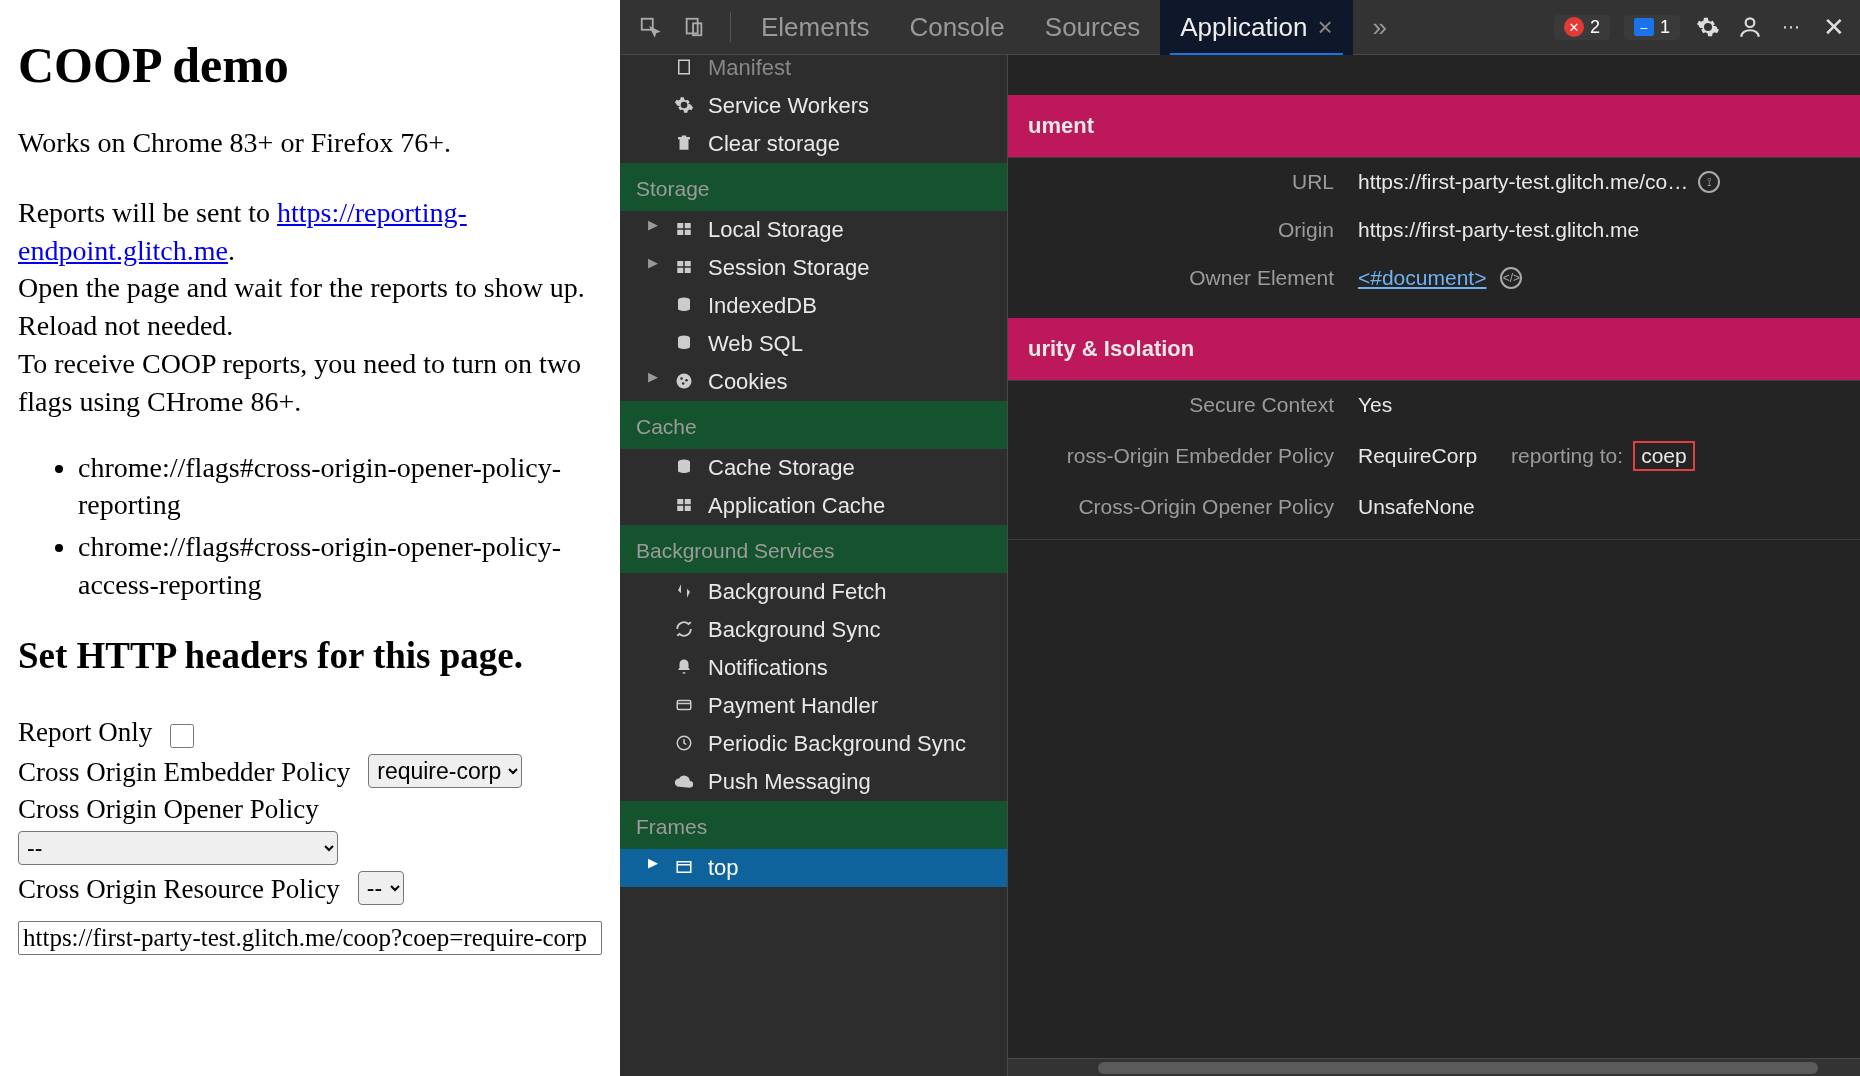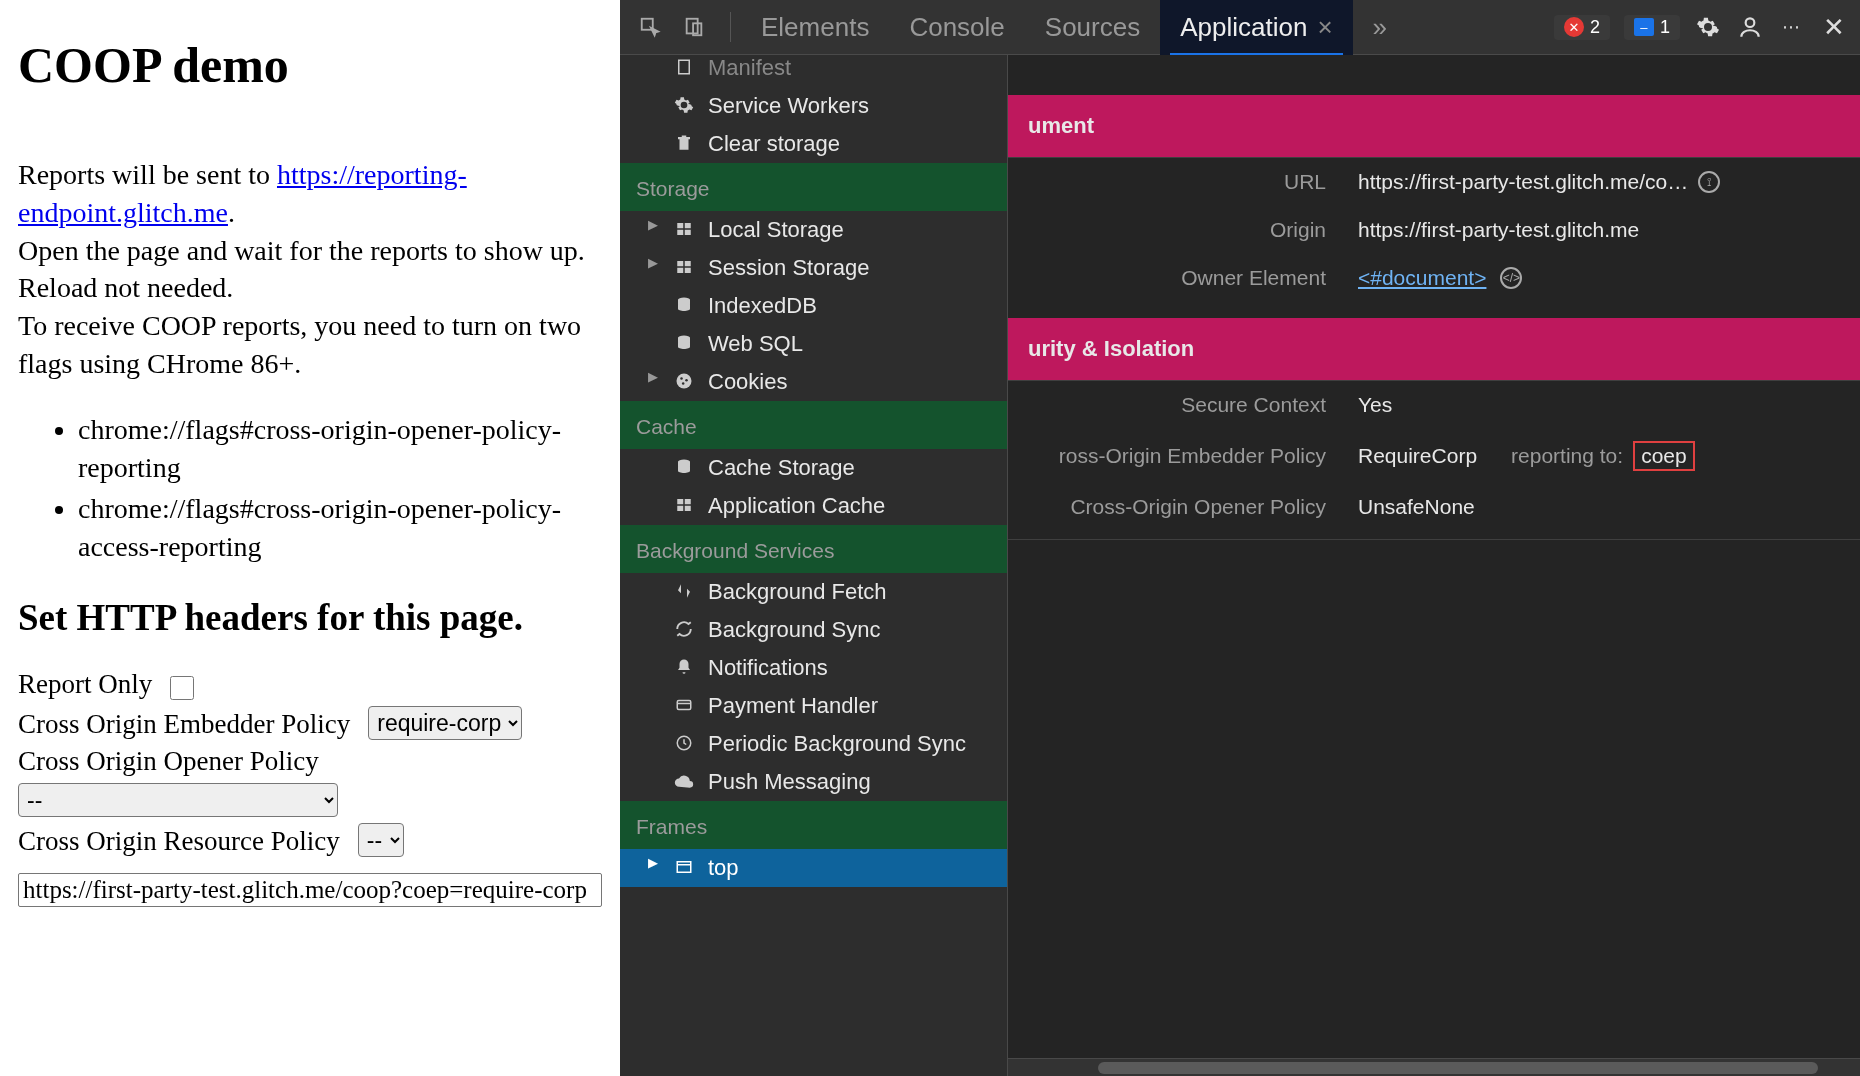--- a/index.html
+++ b/index.html
@@ -23,21 +23,21 @@
     .page-panel h1 {
       font-size: 50px;
       font-weight: bold;
       margin-bottom: 30px;
       margin-top: 18px;
     }
     .page-panel h2 {
       font-size: 37px;
       font-weight: bold;
       margin-top: 30px;
-      margin-bottom: 30px;
+      margin-bottom: 40px;
     }
     .page-panel p {
       font-size: 28px;
       line-height: 1.35;
       margin-bottom: 0;
     }
     .page-panel .spacer { height: 32px; }
     .page-panel a {
       color: #0000EE;
       text-decoration: underline;
@@ -278,21 +278,21 @@
     .detail-row {
       display: flex;
       align-items: center;
       padding: 12px 20px;
       font-size: 21px;
     }
     .detail-row .label {
       width: 330px;
       text-align: right;
       color: #9b9b9b;
-      padding-right: 32px;
+      padding-right: 24px;
     }
     .detail-row .value {
       color: #e8e8e8;
       flex: 1;
       display: flex;
       align-items: center;
       gap: 10px;
     }
     .detail-link {
       color: #6fb3f4;
@@ -321,20 +321,21 @@
       display: inline-flex;
       align-items: center;
       gap: 10px;
     }
   </style>
 </head>
 <body>
 
 <div class="page-panel">
   <h1>COOP demo</h1>
+  <p>Works on Chrome 83+ or Firefox 76+.</p>
   <div class="spacer"></div>
   <p>
     <span>Reports will be sent to </span><a href="#">https://reporting-endpoint.glitch.me</a><span>.</span>
   </p>
   <p>Open the page and wait for the reports to show up. Reload not needed.</p>
   <p>To receive COOP reports, you need to turn on two flags using CHrome 86+.</p>
   <ul>
     <li>chrome://flags#cross-origin-opener-policy-reporting</li>
     <li>chrome://flags#cross-origin-opener-policy-access-reporting</li>
   </ul>

